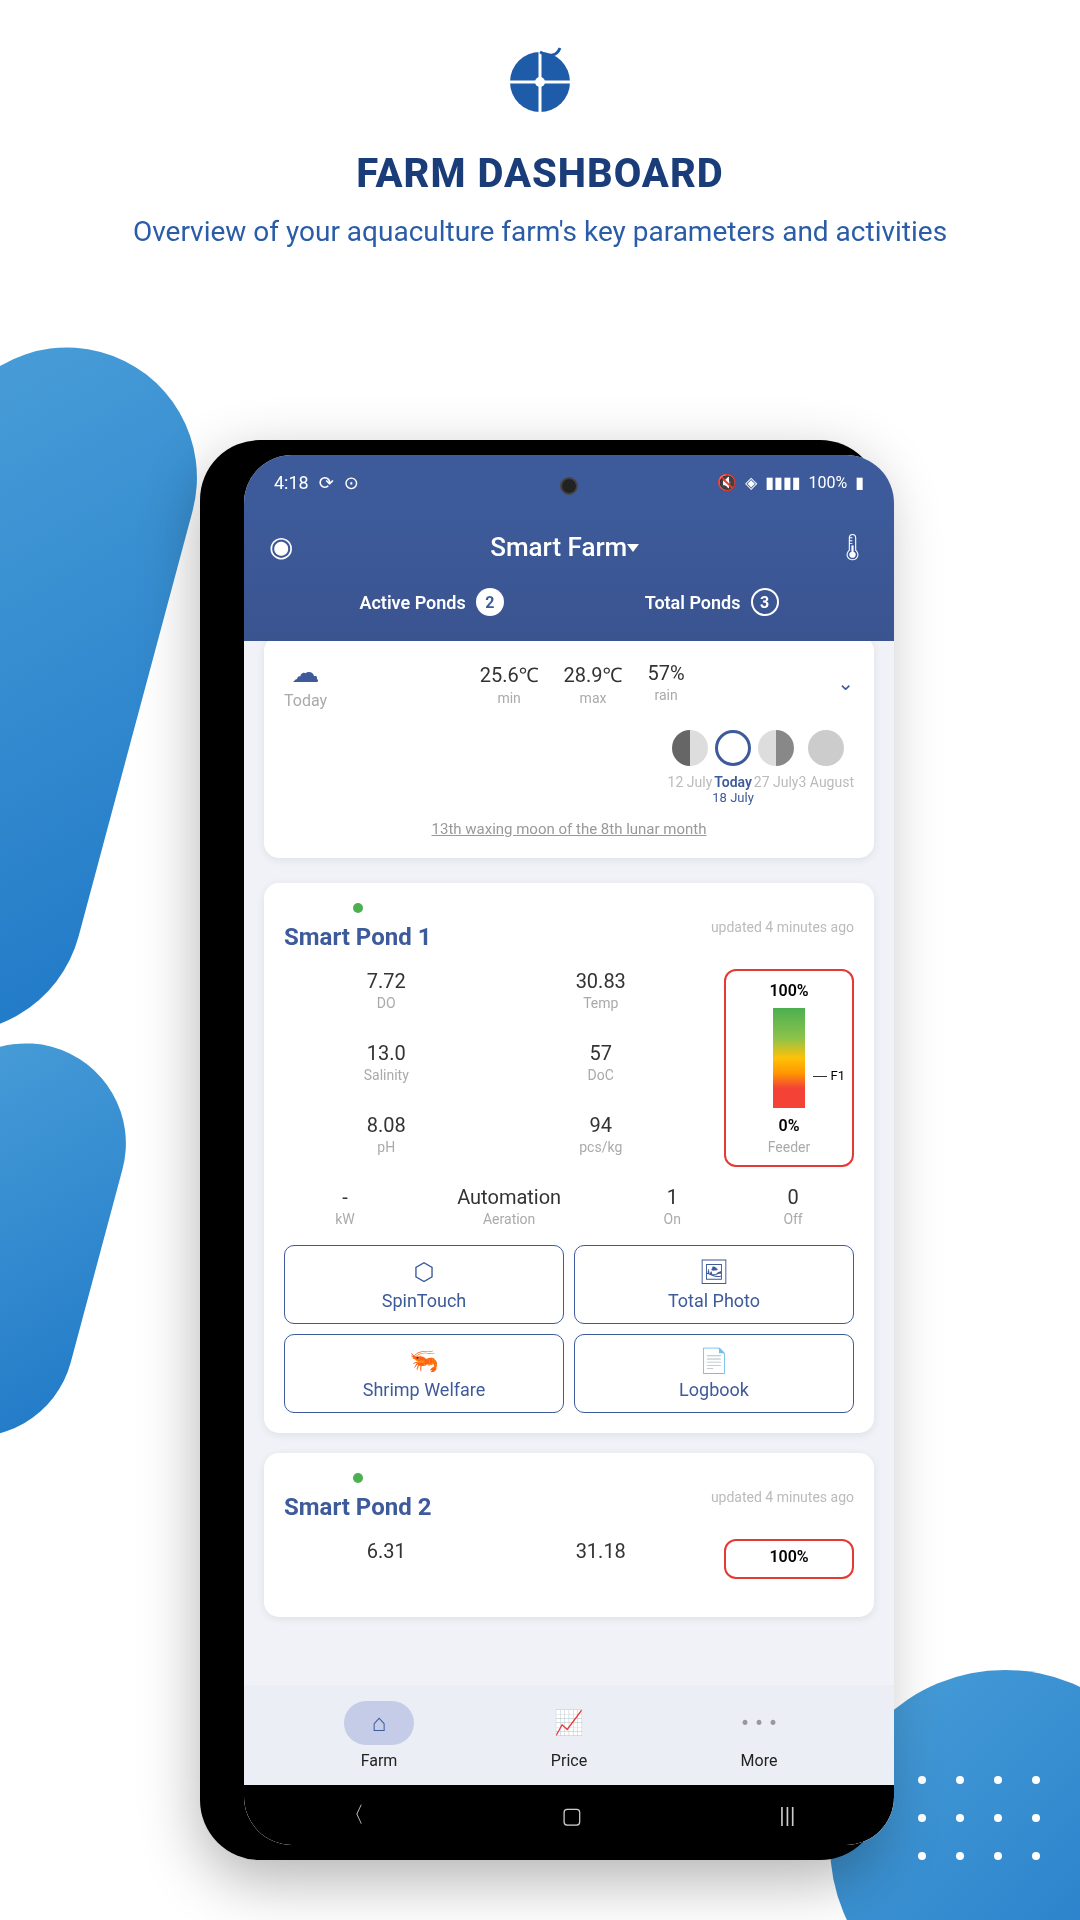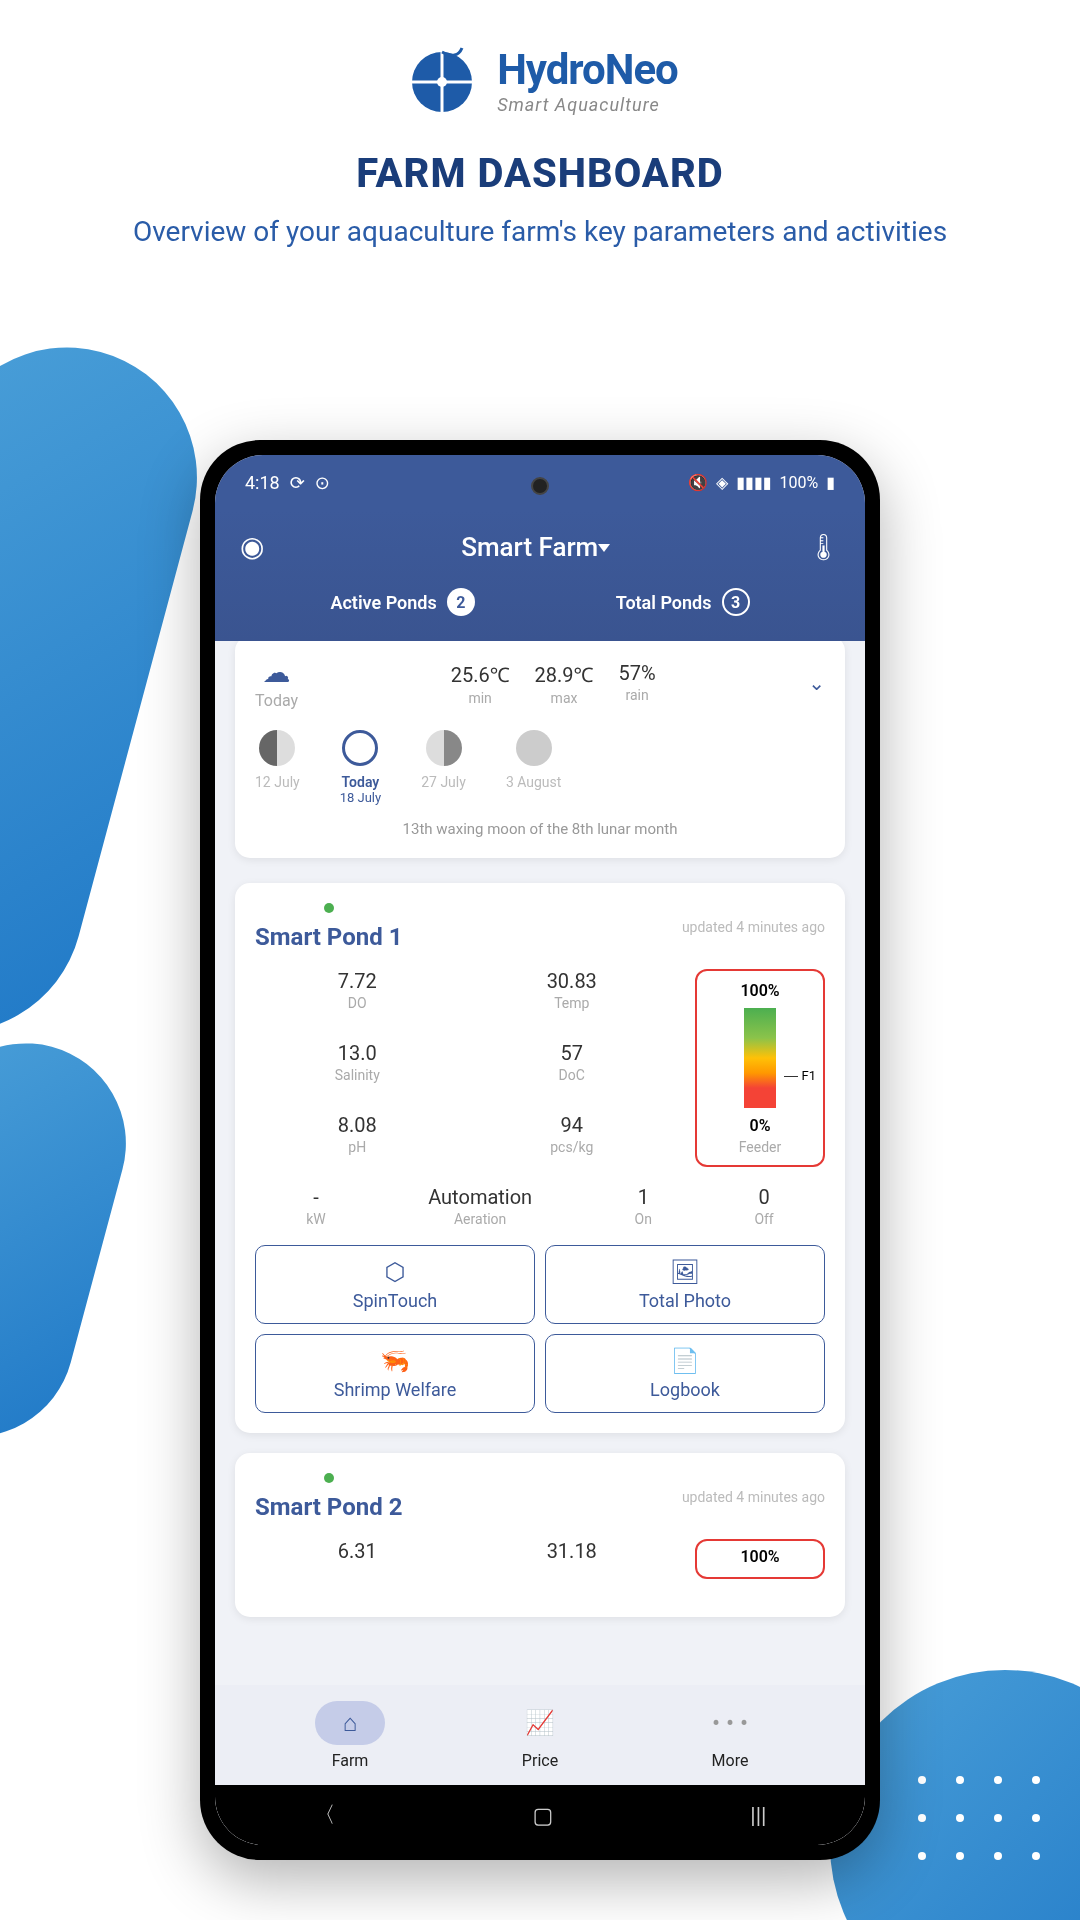--- a/index.html
+++ b/index.html
@@ -14,21 +14,21 @@
 .header { text-align: center; padding: 40px 20px 20px; position: relative; z-index: 2; }
 .logo-wrap { display: flex; align-items: center; justify-content: center; gap: 15px; margin-bottom: 30px; }
 .logo-icon { width: 80px; height: 80px; position: relative; }
 .logo-text { text-align: left; }
 .logo-name { font-size: 42px; font-weight: 700; color: #1e5ba8; letter-spacing: -1px; }
 .logo-tag { font-size: 18px; color: #888; font-style: italic; letter-spacing: 1px; }
 .page-title { font-size: 40px; font-weight: 800; color: #1a3d7a; letter-spacing: 1px; margin-bottom: 15px; }
 .page-sub { font-size: 28px; color: #2a5ca8; line-height: 1.4; padding: 0 60px; }
 
 .phone { position: absolute; left: 50%; transform: translateX(-50%); top: 440px; width: 680px; height: 1420px; background: #000; border-radius: 60px; padding: 15px; z-index: 3; box-shadow: 0 20px 60px rgba(0,0,0,0.3); }
-.phone-inner { width: 100%; height: 100%; background: #f0f2f7; border-radius: 48px; overflow: hidden; position: relative; }
+.phone-inner { width: 100%; height: 100%; background: #f0f2f7; border-radius: 48px; overflow: hidden; position: relative; margin-left: 29px; }
 .camera { position: absolute; top: 22px; left: 50%; transform: translateX(-50%); width: 18px; height: 18px; background: #222; border-radius: 50%; z-index: 10; border: 2px solid #444; }
 
 .status-bar { height: 55px; background: #3d5a9a; display: flex; align-items: center; justify-content: space-between; padding: 0 30px; color: #fff; font-size: 18px; }
 .status-left { display: flex; align-items: center; gap: 10px; }
 .status-right { display: flex; align-items: center; gap: 8px; font-size: 16px; }
 
 .app-header { background: linear-gradient(180deg, #3d5a9a, #3a5490); padding: 20px 25px 25px; color: #fff; }
 .header-row1 { display: flex; align-items: center; justify-content: space-between; margin-bottom: 25px; }
 .farm-title { font-size: 26px; font-weight: 500; display: flex; align-items: center; gap: 0; }
 .chevron-down { display: inline-block; width: 0; height: 0; border-left: 6px solid transparent; border-right: 6px solid transparent; border-top: 8px solid #fff; margin-top: 3px; }
@@ -43,31 +43,31 @@
 .weather-card { background: #fff; border-radius: 15px; padding: 20px; margin-top: -5px; box-shadow: 0 2px 8px rgba(0,0,0,0.08); margin-bottom: 25px; }
 .weather-top { display: flex; align-items: center; justify-content: space-between; margin-bottom: 20px; }
 .weather-today { text-align: center; }
 .weather-icon { font-size: 28px; color: #3d5a9a; }
 .weather-today-label { font-size: 16px; color: #aaa; margin-top: 2px; }
 .weather-temps { display: flex; gap: 25px; }
 .weather-item { text-align: center; }
 .weather-val { font-size: 20px; color: #333; }
 .weather-sub { font-size: 14px; color: #aaa; margin-top: 2px; }
 .weather-expand { color: #3d5a9a; font-size: 20px; transform: rotate(0); }
-.moon-row { display: flex; justify-content: flex-start; margin-bottom: 15px; gap: 40px; }
+.moon-row { display: flex; justify-content: flex-end; margin-bottom: 15px; }
 .moon-item { text-align: center; }
 .moon-circle { width: 36px; height: 36px; border-radius: 50%; margin: 0 auto 8px; }
 .moon-half-l { background: linear-gradient(90deg, #666 50%, #ddd 50%); }
 .moon-ring { border: 3px solid #3d5a9a; background: #fff; }
 .moon-half-r { background: linear-gradient(90deg, #ddd 50%, #888 50%); }
 .moon-full { background: #ccc; }
 .moon-date { font-size: 14px; color: #bbb; }
 .moon-date.active { color: #3d5a9a; font-weight: 600; }
 .moon-date2 { font-size: 13px; color: #3d5a9a; }
-.lunar-text { text-align: center; font-size: 15px; color: #999; }
+.lunar-text { text-align: center; font-size: 15px; color: #999; text-decoration: underline; }
 
 .pond-card { background: #fff; border-radius: 15px; padding: 20px; box-shadow: 0 2px 8px rgba(0,0,0,0.08); margin-bottom: 20px; }
 .pond-header { display: flex; align-items: center; justify-content: space-between; margin-bottom: 18px; }
 .pond-name-wrap { display: flex; align-items: center; gap: 10px; flex-direction: column; }
 .status-dot { width: 10px; height: 10px; border-radius: 50%; background: #4caf50; }
 .pond-name { font-size: 24px; font-weight: 700; color: #3d5a9a; }
 .updated { font-size: 14px; color: #bbb; }
 .pond-body { display: flex; gap: 21px; margin-bottom: 18px; }
 .metrics-grid { flex: 1; display: grid; grid-template-columns: 1fr 1fr; gap: 18px 10px; }
 .metric { text-align: center; }
@@ -119,24 +119,20 @@
 <div class="header">
   <div class="logo-wrap">
     <div class="logo-icon">
       <svg viewBox="0 0 80 80">
           <circle cx="40" cy="42" r="30" fill="#1e5ba8"></circle>
           <path d="M40 12 L40 72 M10 42 L70 42" stroke="#fff" stroke-width="3"></path>
           <circle cx="40" cy="42" r="5" fill="#fff"></circle>
           <path d="M40 12 Q55 20 60 8" stroke="#1e5ba8" stroke-width="3" fill="none"></path>
         </svg>
     </div>
-    <div class="logo-text">
-      <div class="logo-name">HydroNeo</div>
-      <div class="logo-tag">Smart Aquaculture</div>
-    </div>
   </div>
   <div class="page-title">FARM DASHBOARD</div>
   <div class="page-sub">Overview of your aquaculture farm's key parameters and activities</div>
 </div>
 
 <div class="phone">
   <div class="phone-inner">
     <div class="camera"></div>
 
     <div class="status-bar">

